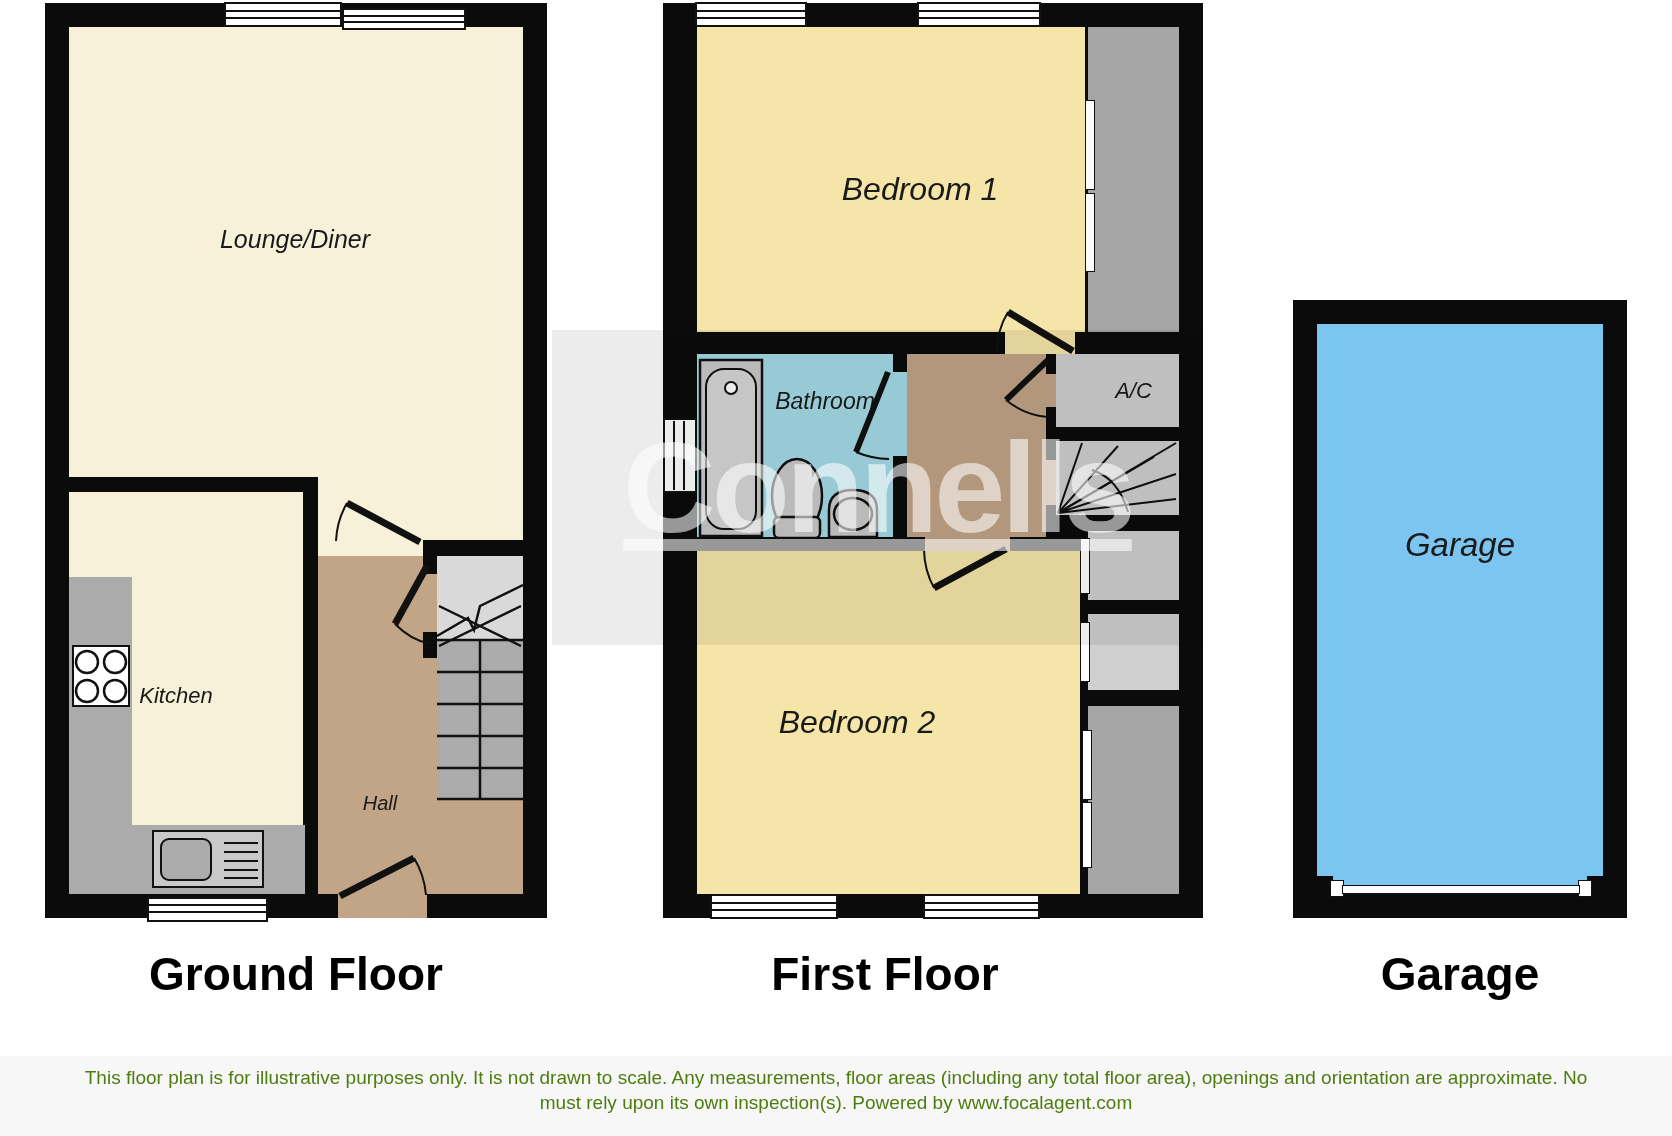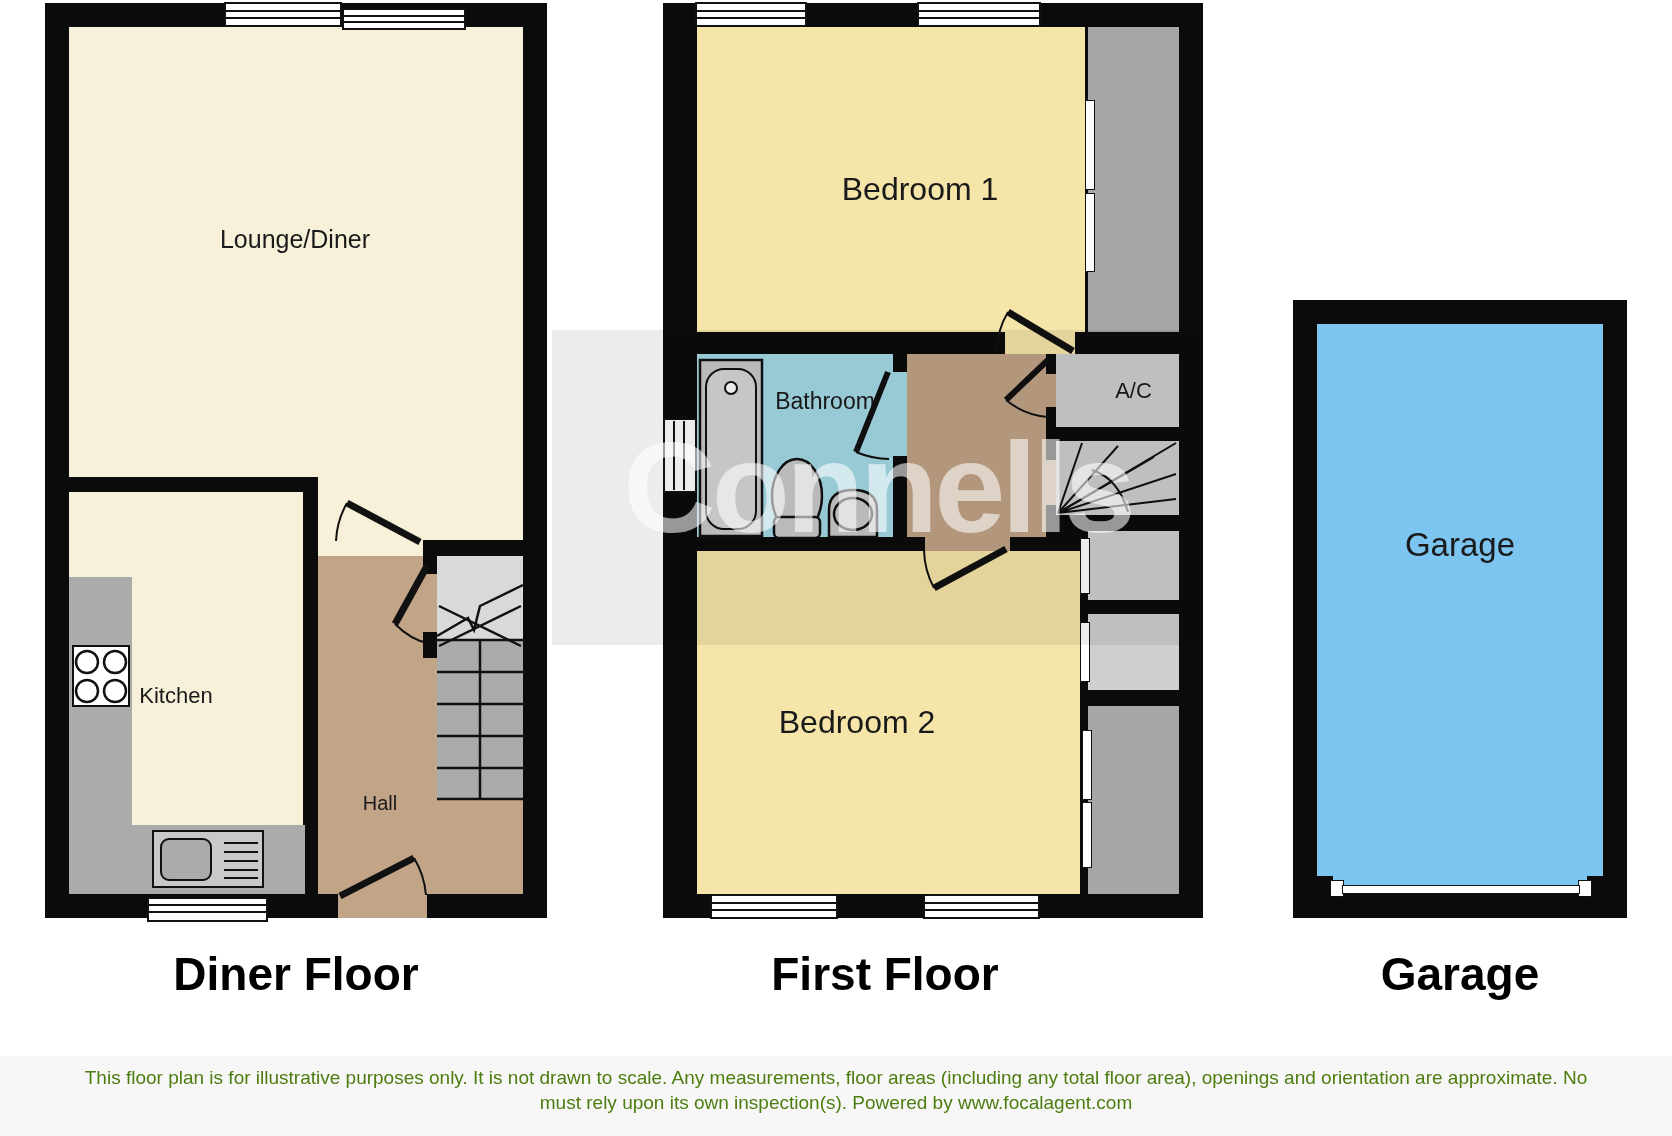--- a/index.html
+++ b/index.html
@@ -13,27 +13,28 @@
   .yellow{background:#f6e5a9;}
   .brown{background:#c2a487;}
   .bathblue{background:#a5dbe8;}
   .garblue{background:#7cc5f1;}
   .gray-light{background:#cfcfcf;}
   .gray-mid{background:#ababab;}
   .gray-ward{background:#a6a6a6;}
   .gray-stair-top{background:#d9d9d9;}
   .window{background:#ffffff;border:2px solid #111;box-sizing:border-box;}
   .slit{background:#ffffff;border:1px solid #111;box-sizing:border-box;}
-  .roomlabel{display:flex;align-items:center;justify-content:center;text-align:center;white-space:nowrap;}
+  .roomlabel{display:flex;align-items:center;justify-content:center;text-align:center;white-space:nowrap;font-style:italic;}
   .floor-title{display:flex;align-items:center;justify-content:center;font-weight:bold;font-size:46px;letter-spacing:0px;color:#000;}
   #watermark-band{background:rgba(0,0,0,0.075);}
   #watermark-text{
     display:flex;align-items:center;justify-content:center;
     font-size:128px;font-weight:bold;letter-spacing:-4px;
     color:rgba(255,255,255,0.58);
+    text-decoration:underline;
   }
   #disclaimer{
     background:#f7f7f7;text-align:center;font-size:19px;line-height:25px;color:#4d7c0f;
     padding-top:9px;box-sizing:border-box;
   }
   #disclaimer div{white-space:nowrap;}
   svg.overlay{position:absolute;left:0;top:0;pointer-events:none;}
 </style>
 </head>
 <body>
@@ -208,21 +209,21 @@
       <g stroke-width="2.5" fill="#c9c9c9">
         <path d="M829 537 V510 Q829 490 853 490 Q877 490 877 510 V537 Z"></path>
         <ellipse cx="853" cy="514" rx="19" ry="16" fill="#c9c9c9"></ellipse>
       </g>
     </g>
   </svg>
 
   <div class="abs" id="watermark-band" style="left:552px;top:330px;width:651px;height:315px;"></div>
   <div class="abs" id="watermark-text" style="left:552px;top:392px;width:651px;height:190px;">Connells</div>
 
-  <div class="abs floor-title" style="left:46px;top:944px;width:500px;height:60px;">Diner Floor</div>
+  <div class="abs floor-title" style="left:46px;top:944px;width:500px;height:60px;">Ground Floor</div>
   <div class="abs floor-title" style="left:685px;top:944px;width:400px;height:60px;">First Floor</div>
   <div class="abs floor-title" style="left:1293px;top:944px;width:334px;height:60px;">Garage</div>
 
   <div class="abs" id="disclaimer" style="left:0px;top:1056px;width:1672px;height:80px;">
     <div>This floor plan is for illustrative purposes only. It is not drawn to scale. Any measurements, floor areas (including any total floor area), openings and orientation are approximate. No</div>
     <div>must rely upon its own inspection(s). Powered by www.focalagent.com</div>
   </div>
 
 </div>
 

